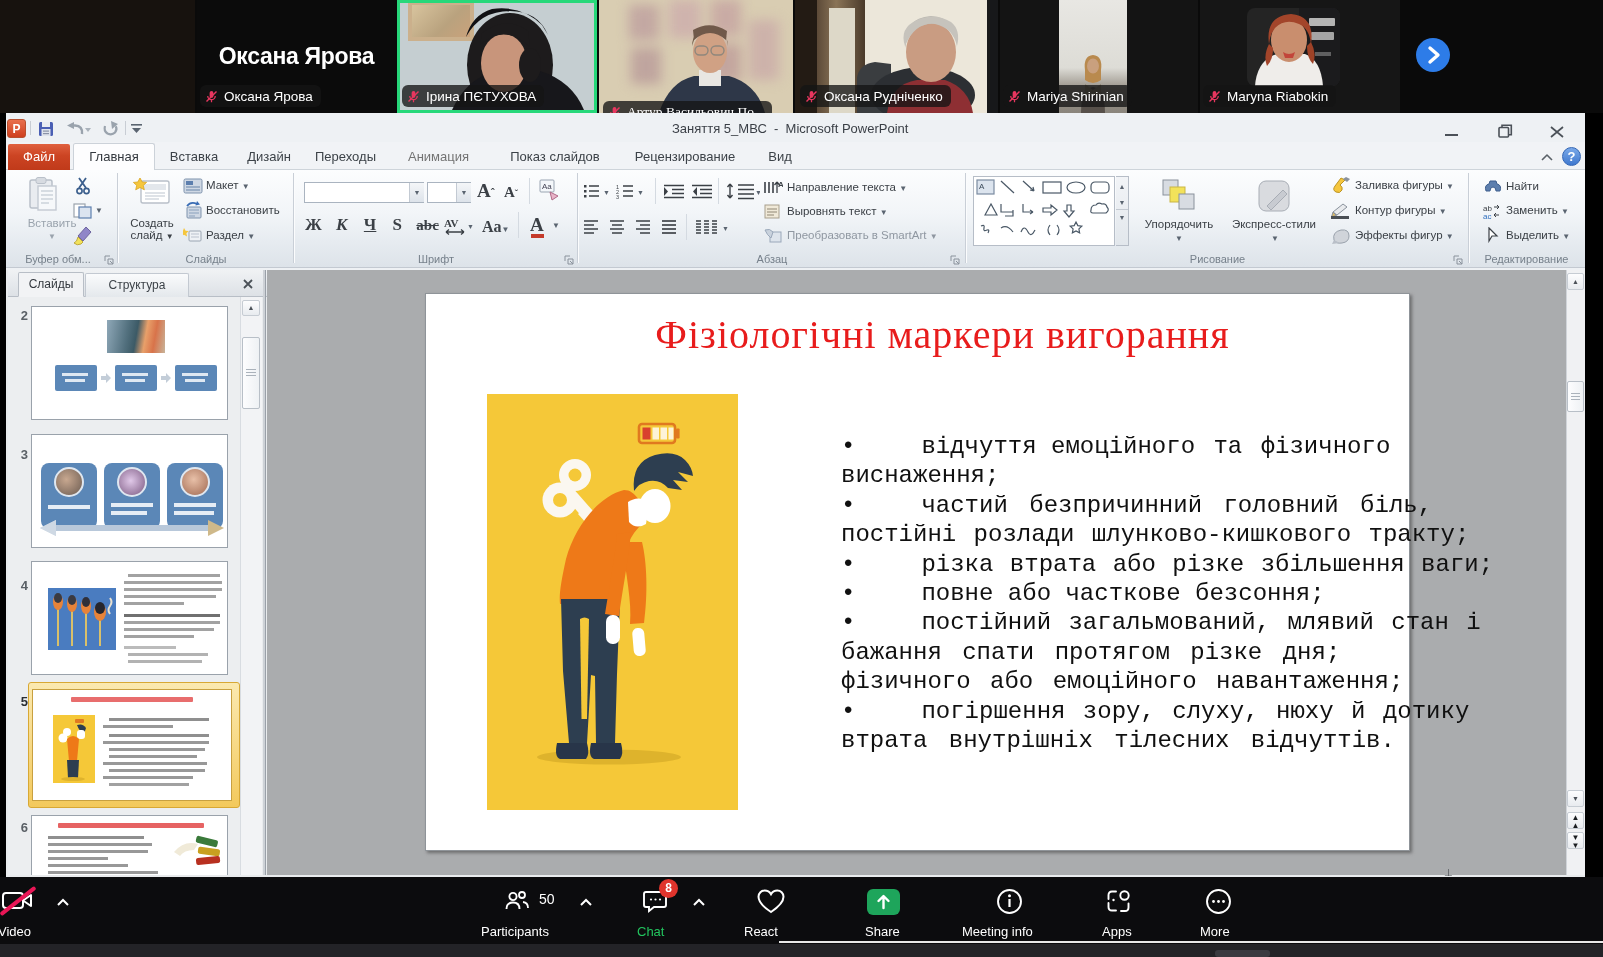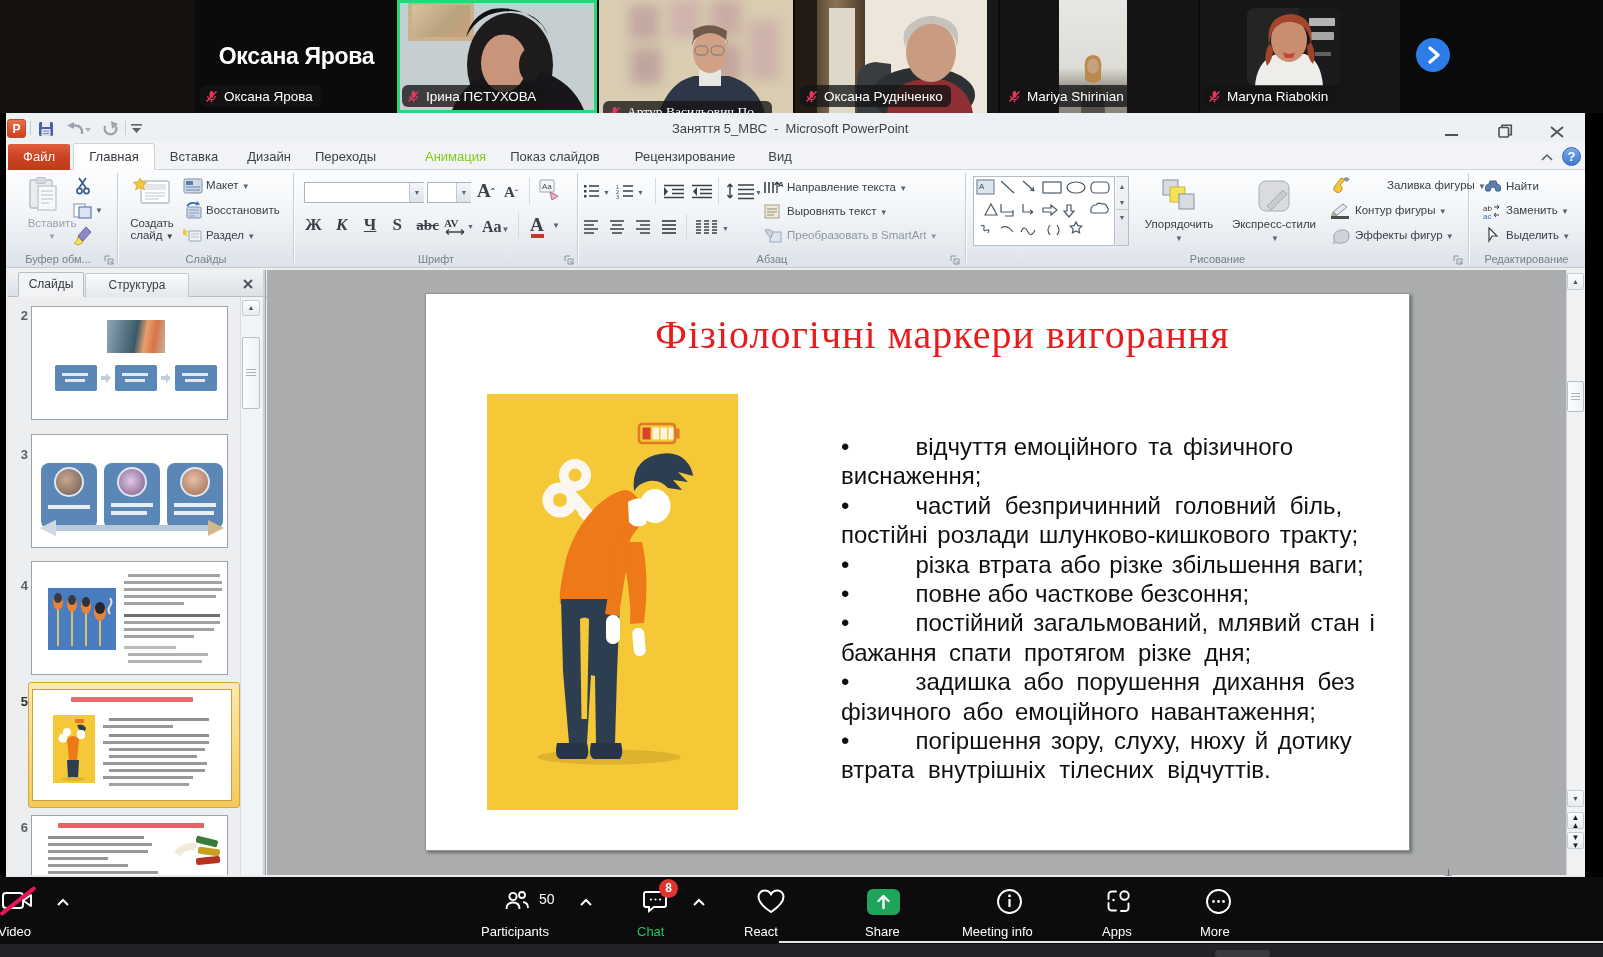--- a/index.html
+++ b/index.html
@@ -182,21 +182,21 @@
   <svg class="abs" style="left:1542px;top:122px;" width="30" height="18" viewBox="0 0 30 18">
       <path d="M9 5 L21 15 M21 5 L9 15" stroke="#4b5158" stroke-width="1.7"></path>
     </svg>
 
   <div class="abs" style="left:6px;top:142px;width:1579px;height:28px;background:#f1f3f6;border-bottom:1px solid #ced4da;box-sizing:border-box;"></div>
   <div class="abs" style="left:8px;top:144px;width:62px;height:26px;background:linear-gradient(180deg,#e0613f,#cc4423 45%,#c03a1a);border-radius:2px 2px 0 0;color:#fff;font-size:13px;text-align:center;line-height:26px;">Файл</div>
   <div class="abs" style="left:73px;top:143px;width:82px;height:27px;background:#fdfdfe;border:1px solid #ccd2d9;border-bottom:none;border-radius:2.5px 2.5px 0 0;box-sizing:border-box;color:#33383e;font-size:13px;text-align:center;line-height:25px;">Главная</div>
   <div class="abs" style="left:160px;top:144px;width:68px;height:25px;color:#3c4248;font-size:13px;text-align:center;line-height:25px;">Вставка</div>
   <div class="abs" style="left:238px;top:144px;width:62px;height:25px;color:#3c4248;font-size:13px;text-align:center;line-height:25px;">Дизайн</div>
   <div class="abs" style="left:315px;top:144px;width:76px;height:25px;color:#3c4248;font-size:13px;line-height:25px;">Переходы</div>
-  <div class="abs" style="left:408px;top:144px;width:78px;height:25px;color:#84cc16;font-size:13px;text-align:right;line-height:25px;">Анимация</div>
+  <div class="abs" style="left:408px;top:144px;width:78px;height:25px;color:#737373;font-size:13px;text-align:left;line-height:25px;">Анимация</div>
   <div class="abs" style="left:500px;top:144px;width:110px;height:25px;color:#3c4248;font-size:13px;text-align:center;line-height:25px;">Показ слайдов</div>
   <div class="abs" style="left:626px;top:144px;width:118px;height:25px;color:#3c4248;font-size:13px;text-align:center;line-height:25px;">Рецензирование</div>
   <div class="abs" style="left:760px;top:144px;width:40px;height:25px;color:#3c4248;font-size:13px;text-align:center;line-height:25px;">Вид</div>
   <svg class="abs" style="left:1538px;top:150px;" width="18" height="16" viewBox="0 0 18 16">
       <path d="M4 10 L9 5 L14 10" stroke="#5a6168" stroke-width="1.6" fill="none" stroke-linejoin="round"></path>
     </svg>
   <div class="abs" style="left:1562px;top:147px;width:19px;height:19px;border-radius:50%;background:linear-gradient(180deg,#7aa9e8,#3f78cf);border:1px solid #3366b5;box-sizing:border-box;color:#fff;font-weight:bold;font-size:13px;text-align:center;line-height:17px;">?</div>
 
   <div class="abs" style="left:6px;top:170px;width:1579px;height:98px;background:linear-gradient(180deg,#fcfdfe 0%,#f2f5f8 45%,#e6ebf0 75%,#dde3e9 100%);border-bottom:1px solid #c3c9d1;box-sizing:border-box;"></div>
 
@@ -423,21 +423,21 @@
     <rect x="4" y="3" width="30" height="30" rx="7" fill="linear-gradient(#eee,#ccc)" fill-opacity="1" style="fill:#d9dbdf" stroke="#a8adb5"></rect>
     <path d="M12 28 L28 12 l4 4 -16 16 z" fill="#c8cbd1" stroke="#a8adb5"></path>
   </svg>
   <div class="abs" style="left:1222px;top:218px;width:104px;font-size:11.5px;color:#3b4046;text-align:center;">Экспресс-стили</div>
   <div class="abs" style="left:1268px;top:234px;width:14px;font-size:8px;color:#5a6470;text-align:center;">▼</div>
 
   <svg class="abs" style="left:1330px;top:177px;" width="22" height="17" viewBox="0 0 22 17">
     <path d="M5 9 q-3 4 1 6 q4 2 6 -2 q1 -3 -2 -5 l5 -5 -4 -2 z" fill="#f5c63d" stroke="#bc9425" stroke-width="1"></path>
     <path d="M13 2 l4 3 3 -3 -4 -2 z" fill="#8a929c"></path>
   </svg>
-  <div class="abs" style="left:1355px;top:179px;font-size:11.5px;color:#3b4046;margin-left:32px;">Заливка фигуры <span style="font-size:8px;color:#5a6470;">▼</span></div>
+  <div class="abs" style="left:1355px;top:179px;font-size:11.5px;color:#3b4046;">Заливка фигуры <span style="font-size:8px;color:#5a6470;">▼</span></div>
   <svg class="abs" style="left:1330px;top:202px;" width="22" height="17" viewBox="0 0 22 17">
     <path d="M3 10 L13 2 l4 3 -10 8 z" fill="#e8eaed" stroke="#8a929c"></path>
     <path d="M3 10 l-1.5 5 5 -1.5 z" fill="#d9b96a" stroke="#8a929c"></path>
     <rect x="1" y="14" width="18" height="3" fill="#4a4f55"></rect>
   </svg>
   <div class="abs" style="left:1355px;top:204px;font-size:11.5px;color:#3b4046;">Контур фигуры <span style="font-size:8px;color:#5a6470;">▼</span></div>
   <svg class="abs" style="left:1330px;top:227px;" width="22" height="17" viewBox="0 0 22 17">
     <path d="M4 13 q-2 -8 7 -10 q8 -1 8 6 q0 6 -7 7 q-6 1 -8 -3 z" fill="#d0d4da" stroke="#9aa2ac"></path>
     <path d="M4 13 l-2 4 8 -1" fill="#b9bfc8"></path>
   </svg>
@@ -652,30 +652,29 @@
 
     <path d="M144 138 C 141 170 135 198 132 222 L 118 220 C 122 195 128 163 130 140 Z" fill="#ee7918"></path>
     <rect x="119" y="221" width="14" height="29" rx="6.5" fill="#fff"></rect>
 
     <path d="M141 108 Q153 100 162 110 L159 130 Q149 136 142 128 Z" fill="#fff"></path>
     <ellipse cx="168" cy="112" rx="15.5" ry="17" fill="#fff"></ellipse>
 
     <path d="M147 97 Q 144 68 168 61 Q 188 56 198 66 Q 205 73 206 82 L 191 78 L 201 88 L 186 86 L 195 96 L 181 94 Q 173 85 162 87 Q 152 89 147 97 Z" fill="#2d3e50"></path>
   </svg>
 
-  <div class="abs" style="left:841px;top:432px;width:530px;font-family:Liberation Sans, sans-serif;font-size:24px;color:#101010;line-height:29.4px;white-space:nowrap;">
+  <div class="abs" style="left:841px;top:432px;width:530px;font-family:Liberation Mono, monospace;font-size:24px;color:#101010;line-height:29.4px;white-space:nowrap;">
     <div>•<span style="display:inline-block;width:66px;"></span>відчуття <span style="word-spacing:4px;">емоційного та фізичного</span></div>
     <div>виснаження;</div>
     <div>•<span style="display:inline-block;width:66px;"></span><span style="word-spacing:7px;margin-top:12px;">частий безпричинний головний біль,</span></div>
     <div><span style="word-spacing:3px;">постійні розлади шлунково-кишкового тракту;</span></div>
     <div>•<span style="display:inline-block;width:66px;"></span><span style="word-spacing:2px;">різка втрата або різке збільшення ваги;</span></div>
     <div>•<span style="display:inline-block;width:66px;"></span>повне або часткове безсоння;</div>
     <div>•<span style="display:inline-block;width:66px;"></span><span style="word-spacing:3px;">постійний загальмований, млявий стан і</span></div>
     <div><span style="word-spacing:6px;">бажання спати протягом різке дня;</span></div>
-    <div>•<span style="display:inline-block;width:66px;"></span><span style="word-spacing:6px;">задишка або порушення дихання без</span></div>
     <div><span style="word-spacing:5px;">фізичного або емоційного навантаження;</span></div>
     <div>•<span style="display:inline-block;width:66px;"></span><span style="word-spacing:3px;">погіршення зору, слуху, нюху й дотику</span></div>
     <div><span style="word-spacing:7px;">втрата внутрішніх тілесних відчуттів.</span></div>
   </div>
 
   <div class="abs" style="left:0;top:877px;width:1603px;height:80px;background:#0c0c0e;"></div>
   <div class="abs" style="left:779px;top:941px;width:824px;height:2px;background:#e8e8e8;"></div>
   <div class="abs" style="left:0;top:944px;width:1603px;height:13px;background:#232327;"></div>
   <div class="abs" style="left:1215px;top:950px;width:55px;height:7px;background:#3a3a40;border-radius:3px;"></div>
 

